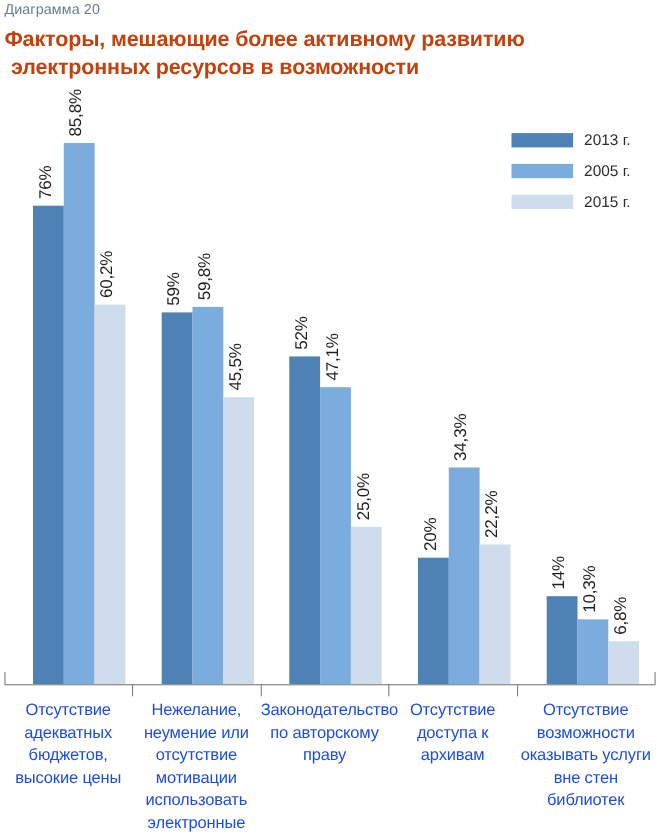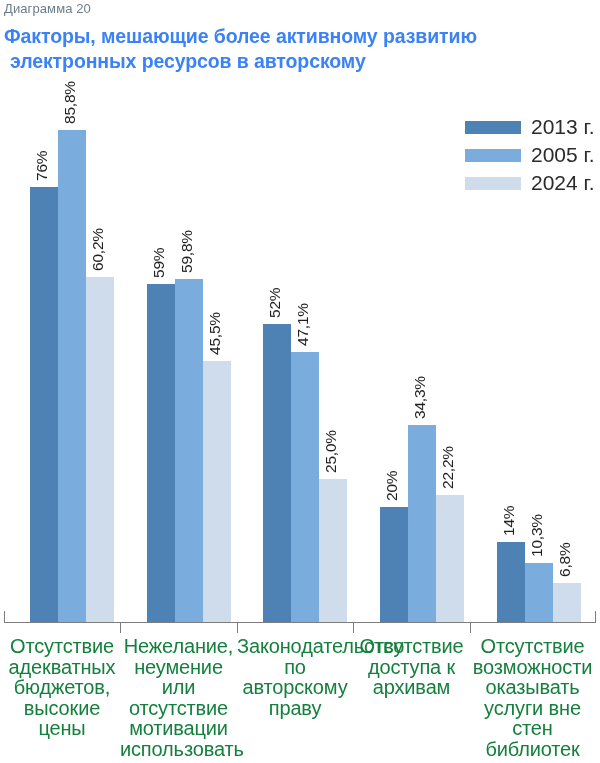--- a/index.html
+++ b/index.html
@@ -24,21 +24,21 @@
     color: #6b7c8c;
     letter-spacing: 0.1px;
   }
   #chart-title {
     position: absolute;
     left: 4px;
     top: 24px;
     width: 520px;
     font-size: 19.5px;
     font-weight: bold;
-    color: #3b82f6;
+    color: #c2410c;
     line-height: 25px;
     letter-spacing: -0.1px;
   }
   #chart-title .line2 { display: block; padding-left: 6px; }
 
   
   #legend {
     position: absolute;
     left: 465px;
     top: 113px;
@@ -48,21 +48,21 @@
     align-items: center;
     height: 28px;
   }
   .legend-swatch {
     width: 56px;
     height: 13px;
     flex: 0 0 auto;
   }
   .legend-label {
     margin-left: 10px;
-    font-size: 21px;
+    font-size: 14px;
     color: #2b2b2b;
     white-space: nowrap;
   }
 
   
   #plot {
     position: absolute;
     left: 0;
     top: 0;
     width: 600px;
@@ -125,48 +125,48 @@
     position: absolute;
     top: 636px;
     left: 0;
     width: 600px;
     height: 127px;
   }
   .cat-label {
     position: absolute;
     top: 0;
     text-align: center;
-    font-size: 20px;
+    font-size: 15px;
     line-height: 20.5px;
-    color: #15803d;
+    color: #1d4ed8;
     letter-spacing: -0.15px;
   }
 </style>
 </head>
 <body>
 
 <div id="figure-number">Диаграмма 20</div>
 
 <div id="chart-title">
   <span>Факторы, мешающие более активному развитию</span>
-  <span class="line2"> электронных ресурсов в авторскому</span>
+  <span class="line2"> электронных ресурсов в возможности</span>
 </div>
 
 <div id="legend">
   <div class="legend-row">
     <span class="legend-swatch" style="background: rgb(78, 130, 180);"></span>
     <span class="legend-label">2013 г.</span>
   </div>
   <div class="legend-row">
     <span class="legend-swatch" style="background: rgb(123, 172, 222);"></span>
     <span class="legend-label">2005 г.</span>
   </div>
   <div class="legend-row">
     <span class="legend-swatch" style="background: rgb(206, 220, 236);"></span>
-    <span class="legend-label">2024 г.</span>
+    <span class="legend-label">2015 г.</span>
   </div>
 </div>
 
 <div id="plot">
     <div class="bar-group" style="left: 30px; width: 84px;">
       <div class="bar-wrap" style="left: 0px; height: 435px;">
         <div class="bar" style="height: 435px; background: rgb(78, 130, 180);"></div>
         <span class="bar-label">76%</span>
       </div>
       <div class="bar-wrap" style="left: 28px; height: 492px;">

